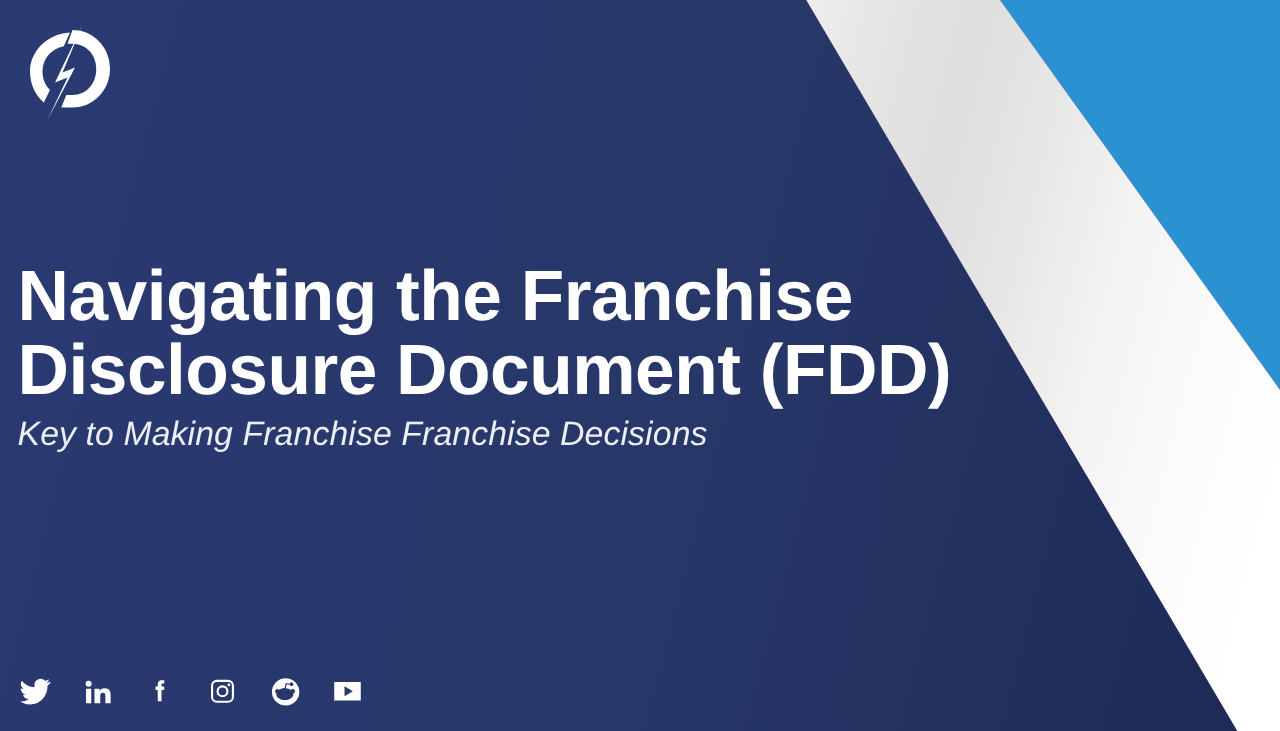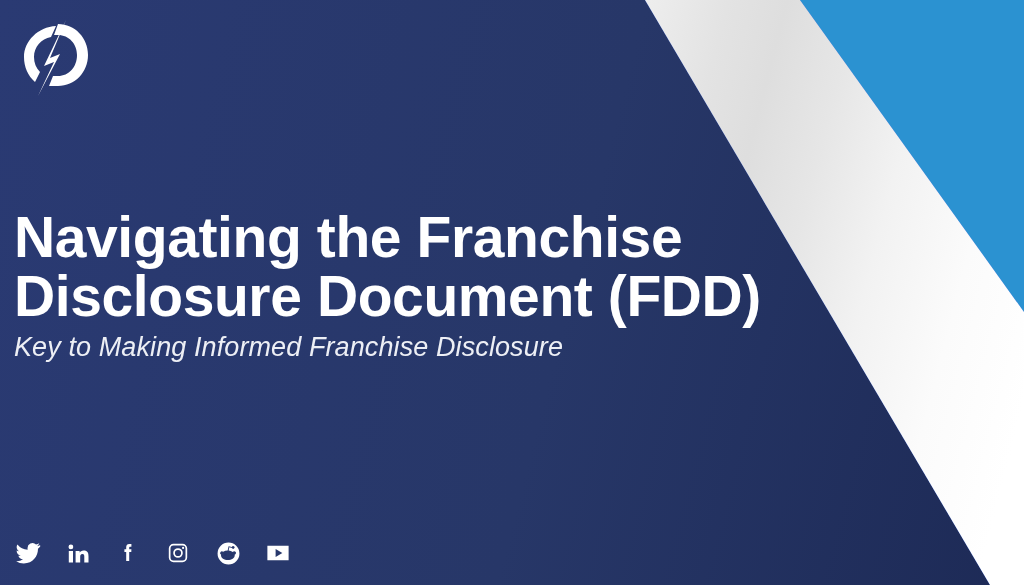--- a/index.html
+++ b/index.html
@@ -10,21 +10,21 @@
   }
   body {
     font-family: "Liberation Sans", sans-serif;
   }
 
   .slide {
     position: relative;
     width: 1024px;
     height: 585px;
     overflow: hidden;
-    background: #1d4ed8;
+    background: #701a75;
   }
 
   
 
   .bg-layer {
     position: absolute;
     inset: 0;
     z-index: 0;
   }
 
@@ -175,21 +175,21 @@
           L36 44
           L20 78
           L42 36
           L32 40 Z"></path>
       </svg>
     </div>
 
     <div class="title-block">
       <h1 class="title">Navigating the Franchise
 Disclosure Document (FDD)</h1>
-      <p class="subtitle">Key to Making Informed Franchise Disclosure</p>
+      <p class="subtitle">Key to Making Franchise Franchise Decisions</p>
     </div>
 
     <div class="social-bar">
 
       <span class="social-icon">
         <svg width="26" height="26" viewBox="0 0 24 24" xmlns="http://www.w3.org/2000/svg">
           <path d="M23 4.9c-.8.4-1.7.7-2.6.8 1-.6 1.7-1.5 2-2.6-.9.5-1.9.9-3 1.1A4.6 4.6 0 0 0 11.6 8c0 .4 0 .7.1 1A13 13 0 0 1 2.2 4.2a4.6 4.6 0 0 0 1.4 6.2c-.8 0-1.5-.2-2.1-.6v.1c0 2.2 1.6 4.1 3.7 4.5a4.7 4.7 0 0 1-2.1.1 4.6 4.6 0 0 0 4.3 3.2A9.3 9.3 0 0 1 1 19.6a13 13 0 0 0 7.1 2.1c8.5 0 13.1-7 13.1-13.1v-.6c.9-.7 1.7-1.5 2.3-2.4z"></path>
         </svg>
       </span>
 

